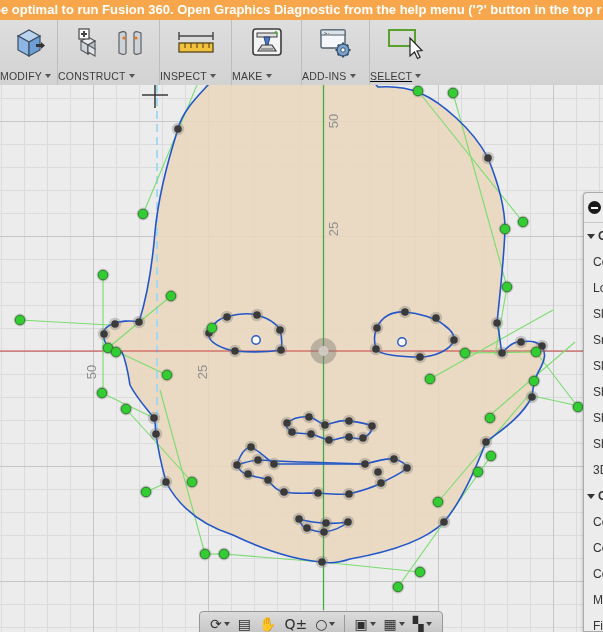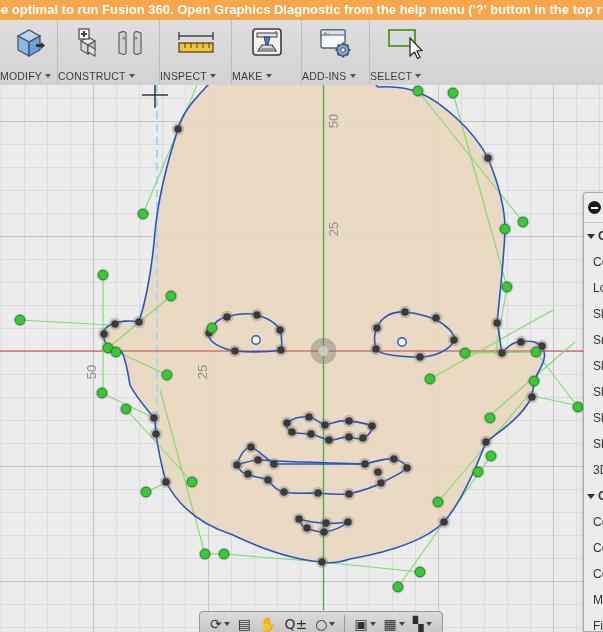--- a/index.html
+++ b/index.html
@@ -21,21 +21,21 @@
     position:absolute;left:0;top:20px;width:603px;height:65px;
     background:linear-gradient(#dedede,#d2d2d2);
     border-bottom:1px solid #b9b9b9;
     display:flex;
   }
   .tgroup{
     height:100%;display:flex;flex-direction:column;
     justify-content:flex-end;border-right:1px solid #bdbdbd;box-sizing:border-box;
     padding-bottom:3px;
   }
-  .tgroup:last-child{border-right:none;}
+  .tgroup:last-child{border-right:none;text-decoration:underline;}
   .ticons{flex:1;display:flex;align-items:center;justify-content:center;gap:6px;}
   .tlabel{
     font-size:10.5px;color:#3c3c3c;display:flex;align-items:center;gap:3px;
     letter-spacing:.2px;
   }
   .caret{width:0;height:0;border-left:3.5px solid transparent;border-right:3.5px solid transparent;border-top:4px solid #555;display:inline-block;}
   
   .canvas{
     position:absolute;left:0;top:85px;width:603px;height:547px;
     background-color:#ececec;

